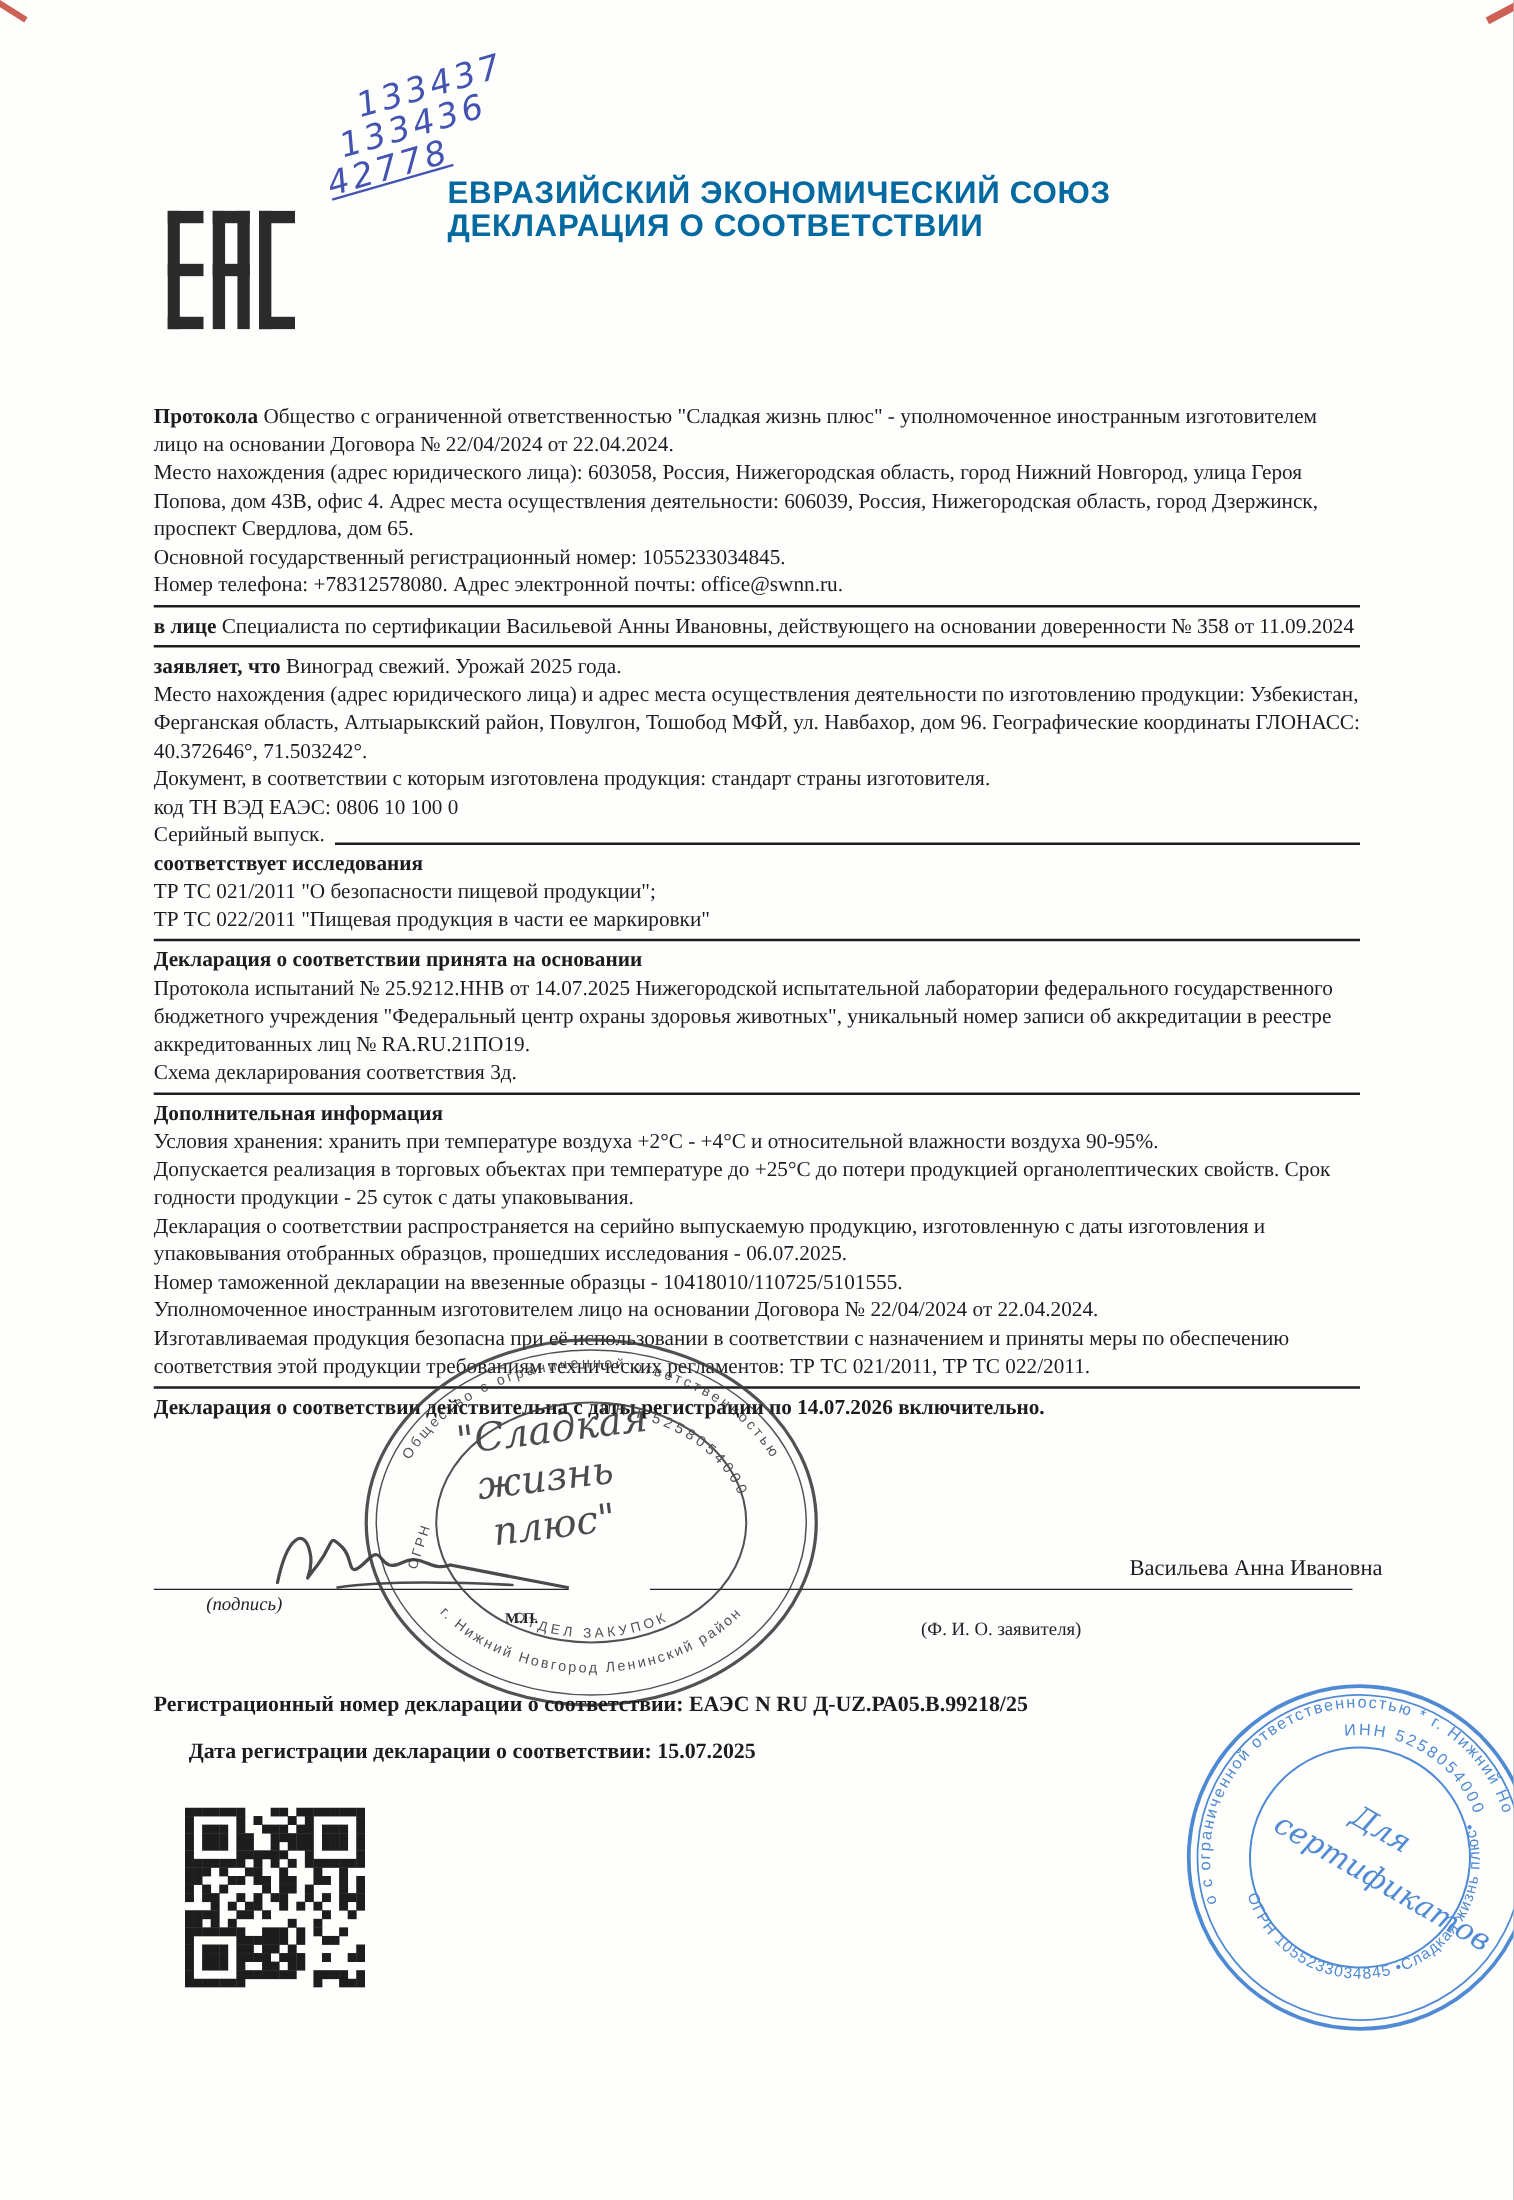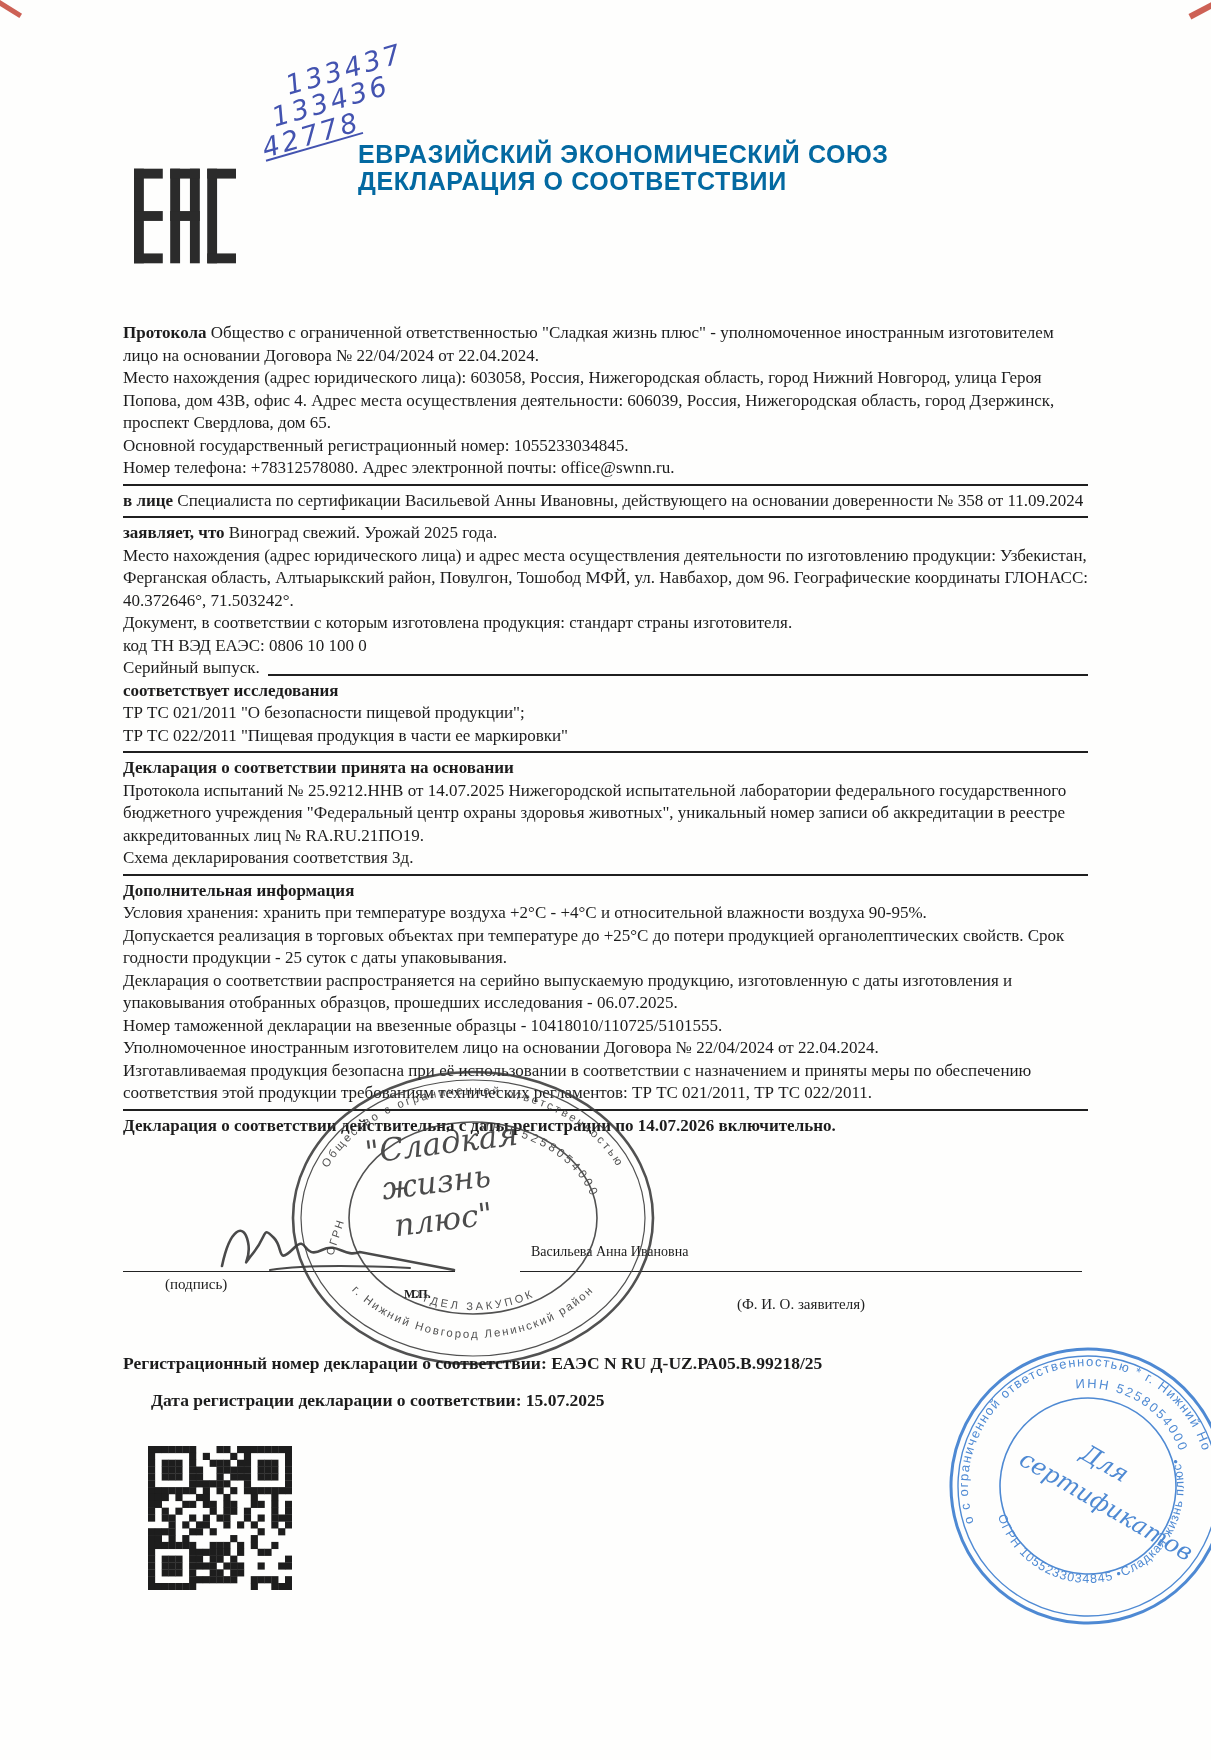--- a/index.html
+++ b/index.html
@@ -50,22 +50,22 @@
   .lead{font-weight:bold;}
   .hr{border-top:2px solid #1f1f1f;margin:4px 0 4px 0;height:0;}
   .para.trail{display:flex;}
   .para.trail .fill{flex:1;border-bottom:2px solid #1f1f1f;margin:0 0 4px 8px;}
 
   
   .sig-line{position:absolute;border-top:1.8px solid #222;}
   .sig-line-left{left:123px;top:1271px;width:332px;}
   .sig-line-right{left:520px;top:1271px;width:562px;}
   .sig-label{position:absolute;font-size:15px;color:#222;}
-  .podpis-label{left:165px;top:1276px;}
-  .fio-name{position:absolute;left:531px;top:1244px;width:562px;text-align:left;font-size:14px;}
+  .podpis-label{left:165px;top:1276px;font-style:italic;}
+  .fio-name{position:absolute;left:544px;top:1244px;width:562px;text-align:right;font-size:18px;}
   .fio-label{left:520px;top:1276px;width:562px;text-align:center;margin-top:20px;}
   .mp{position:absolute;left:404px;top:1287px;font-weight:bold;font-size:12px;}
 
   .signature-svg{position:absolute;left:210px;top:1208px;}
 
   
   .reg-number{position:absolute;left:123px;top:1326px;font-weight:bold;font-size:17.5px;margin-top:27px;}
   .reg-date{position:absolute;left:123px;top:1390px;font-weight:bold;font-size:17.5px;margin-left:28px;}
 
   

